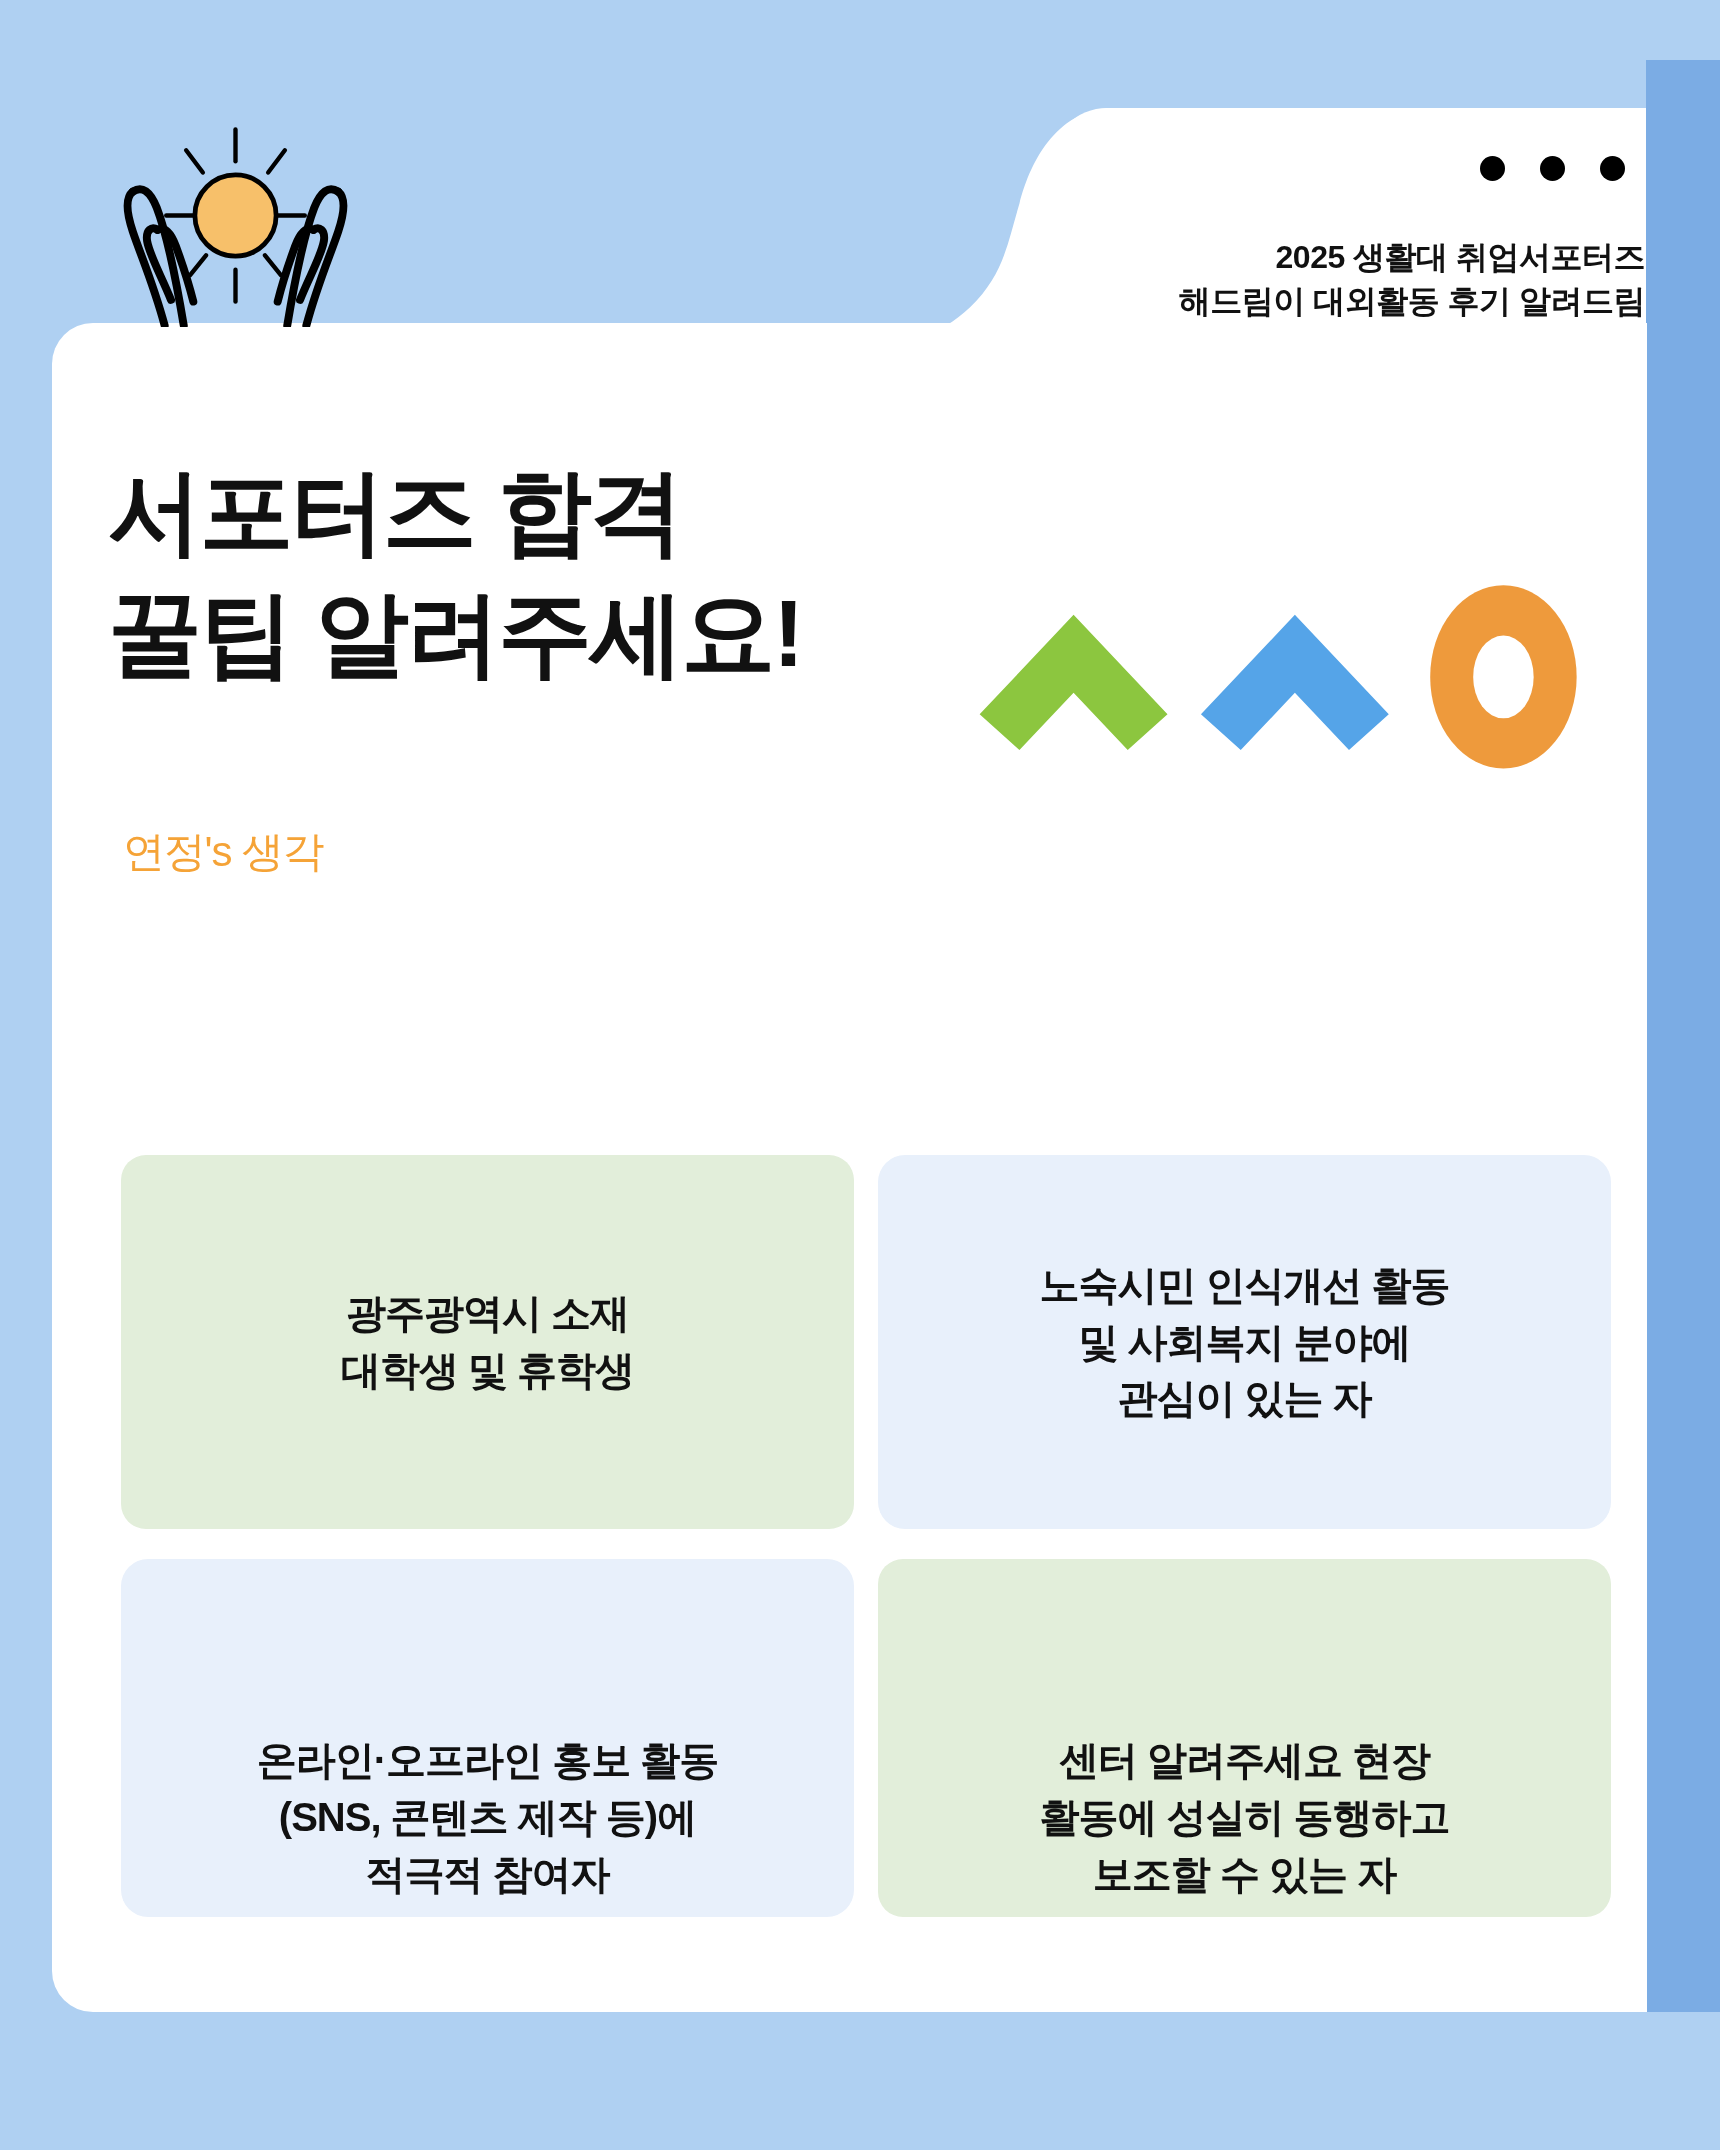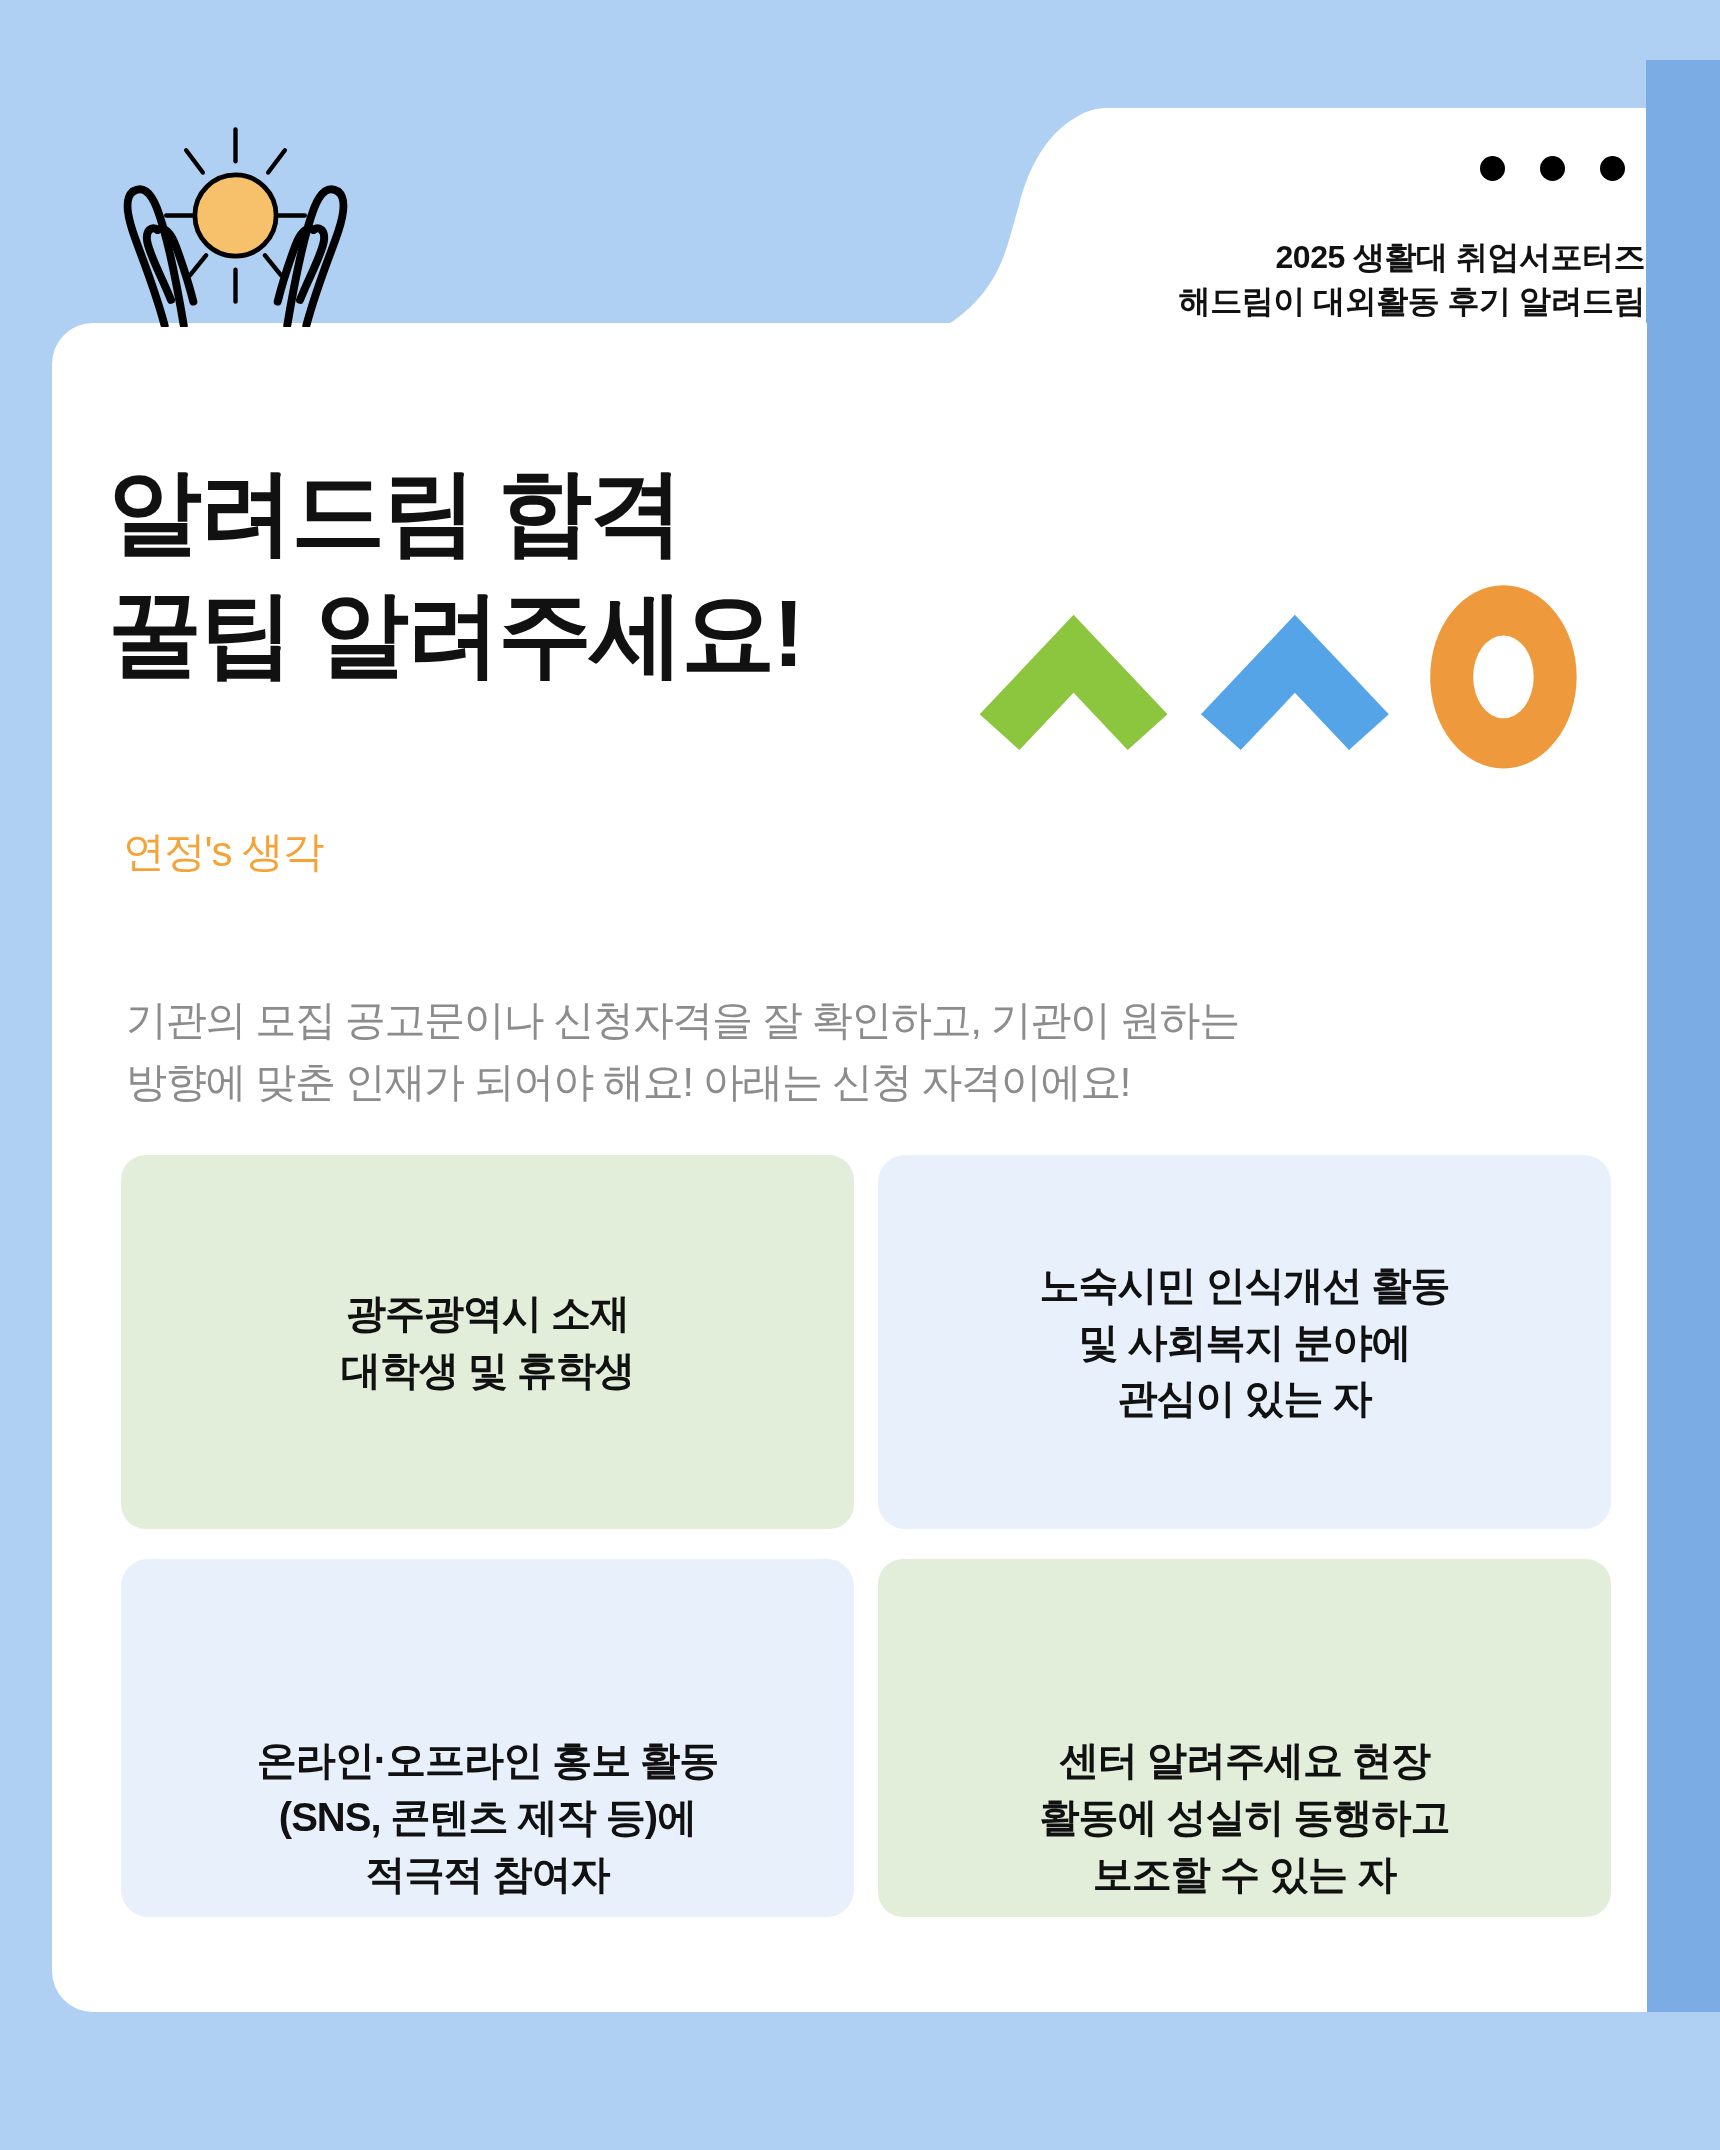--- a/index.html
+++ b/index.html
@@ -226,40 +226,38 @@
 
   <div class="dots">
     <span class="dot"></span>
     <span class="dot"></span>
     <span class="dot"></span>
   </div>
 
   <div class="kicker">2025 생활대 취업서포터즈
 해드림이 대외활동 후기 알려드림</div>
 
-  <h1 class="title">알려드림 합격
+  <h1 class="title">서포터즈 합격
 꿀팁 알려주세요!</h1>
 
   <svg class="deco" viewBox="0 0 800 250">
     <g>
       <path d="M12,175 L130,50 L248,175 L198,220 L130,148 L62,220 Z" fill="#8CC63F"></path>
     </g>
     <g>
       <path d="M290,175 L408,50 L526,175 L476,220 L408,148 L340,220 Z" fill="#55A4E8"></path>
     </g>
     <g>
       <ellipse cx="670" cy="128" rx="92" ry="115" fill="#EE9A3C"></ellipse>
       <ellipse cx="670" cy="128" rx="38" ry="52" fill="#FFFFFF"></ellipse>
     </g>
   </svg>
 
   <div class="subtitle">연정's 생각</div>
 
-  <p class="body-text">기관의 모집 공고문이나 신청자격을 잘 확인하고, 기관이 원하는
-방향에 맞춘 인재가 되어야 해요! 아래는 신청 자격이에요!</p>
 
   <div class="grid">
     <div class="qcard green">
       <span class="qtext">광주광역시 소재
 대학생 및 휴학생</span>
     </div>
     <div class="qcard blue">
       <span class="qtext">노숙시민 인식개선 활동
 및 사회복지 분야에
 관심이 있는 자</span>

